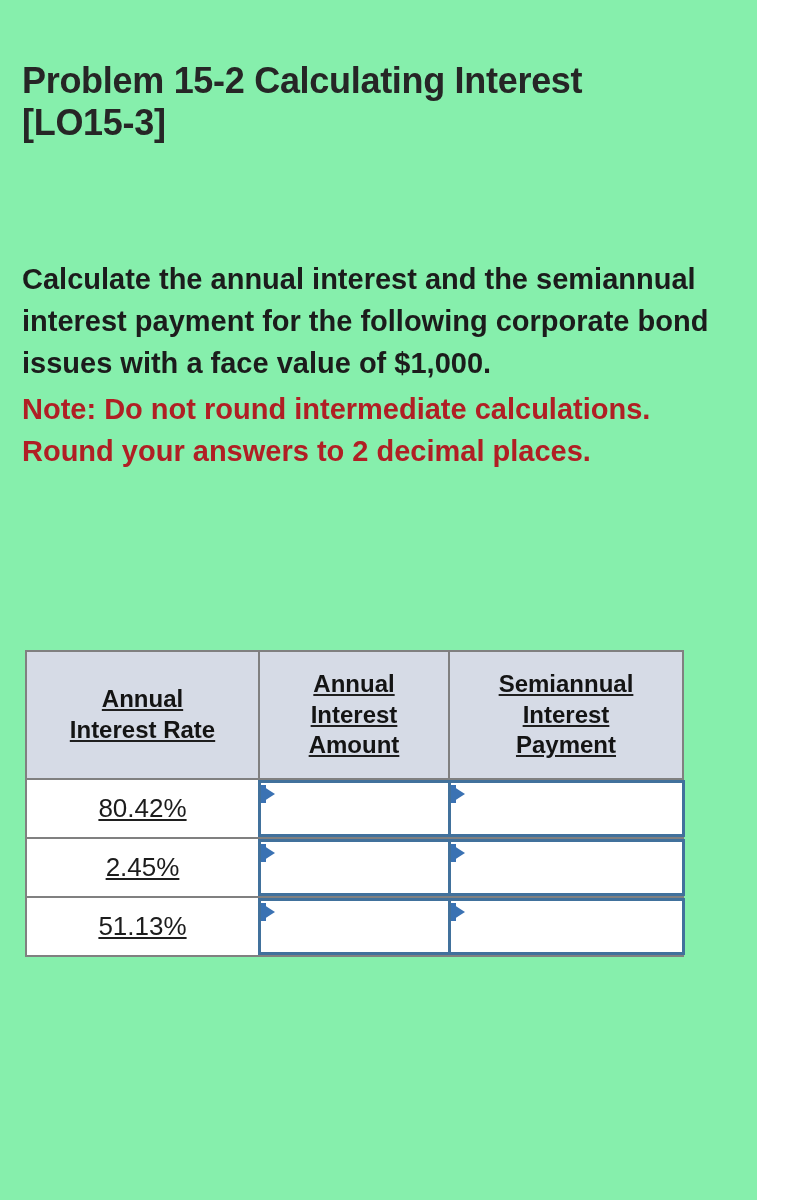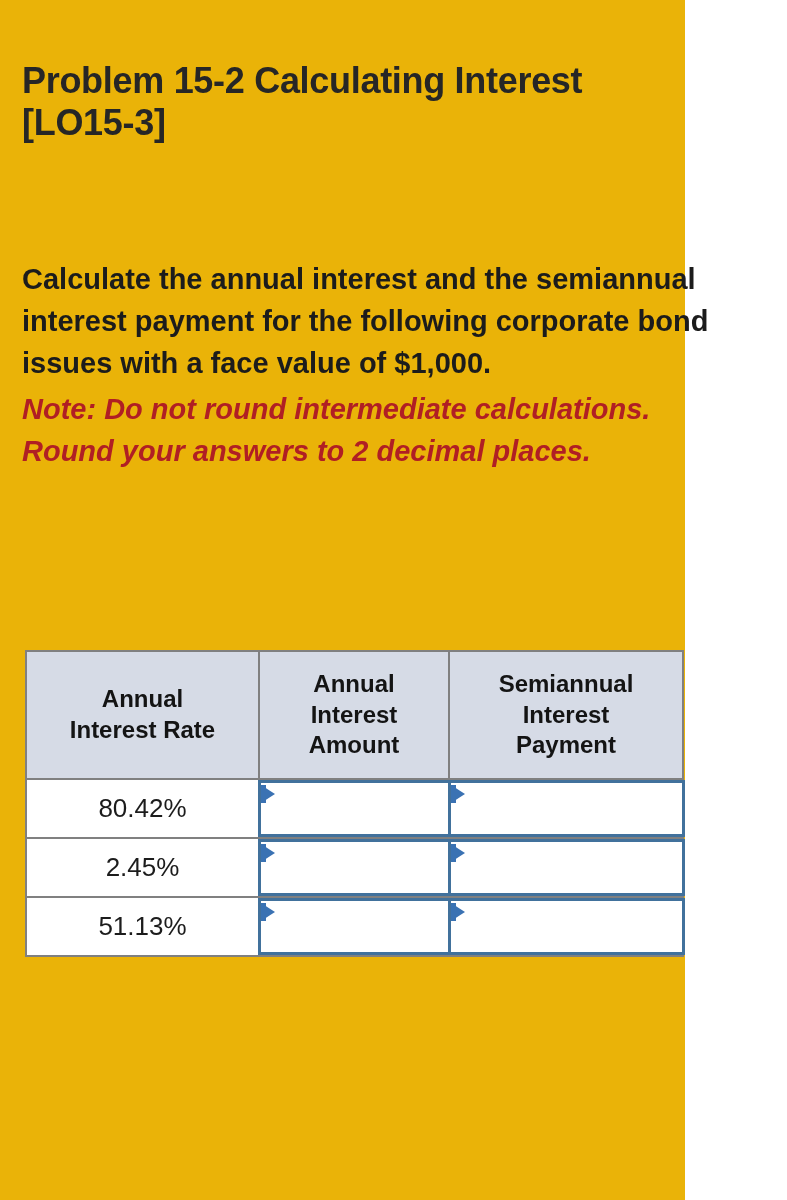--- a/index.html
+++ b/index.html
@@ -12,23 +12,23 @@
     height: 1200px;
     position: relative;
     font-family: "Liberation Sans", sans-serif;
     color: #1f1f1f;
     overflow: hidden;
   }
 
   .page {
     position: absolute;
     left: 0; top: 0;
-    width: 685px;
+    width: 757px;
     height: 1200px;
-    background: #eab308;
+    background: #86efac;
   }
 
   
   .title {
     position: absolute;
     left: 22px;
     top: 60px;
     width: 660px;
     font-size: 36px;
     font-weight: bold;
@@ -62,20 +62,21 @@
   .table-wrap {
     position: absolute;
     left: 25px;
     top: 650px;
     width: 657px;
   }
   table.grid {
     border-collapse: collapse;
     table-layout: fixed;
     width: 657px;
+    text-decoration: underline;
   }
   table.grid th, table.grid td {
     border: 2px solid #808080;
     padding: 0;
     background: #ffffff;
   }
   col.c-rate { width: 233px; }
   col.c-amt  { width: 190px; }
   col.c-semi { width: 234px; }
 
@@ -155,21 +156,21 @@
 </style>
 </head>
 <body>
 
 <div class="page">
 
   <div class="title">Problem 15-2 Calculating Interest [LO15-3]</div>
 
   <div class="body-block">
     <div class="body-text">Calculate the annual interest and the semiannual interest payment for the following corporate bond issues with a face value of $1,000.</div>
-    <div class="note-text" style="color: rgb(176, 31, 36); font-style: italic;">Note: Do not round intermediate calculations. Round your answers to 2 decimal places.</div>
+    <div class="note-text" style="color: rgb(176, 31, 36);">Note: Do not round intermediate calculations. Round your answers to 2 decimal places.</div>
   </div>
 
   <div class="table-wrap">
     <table class="grid">
       <colgroup>
         <col class="c-rate">
         <col class="c-amt">
         <col class="c-semi">
       </colgroup>
       <thead>

